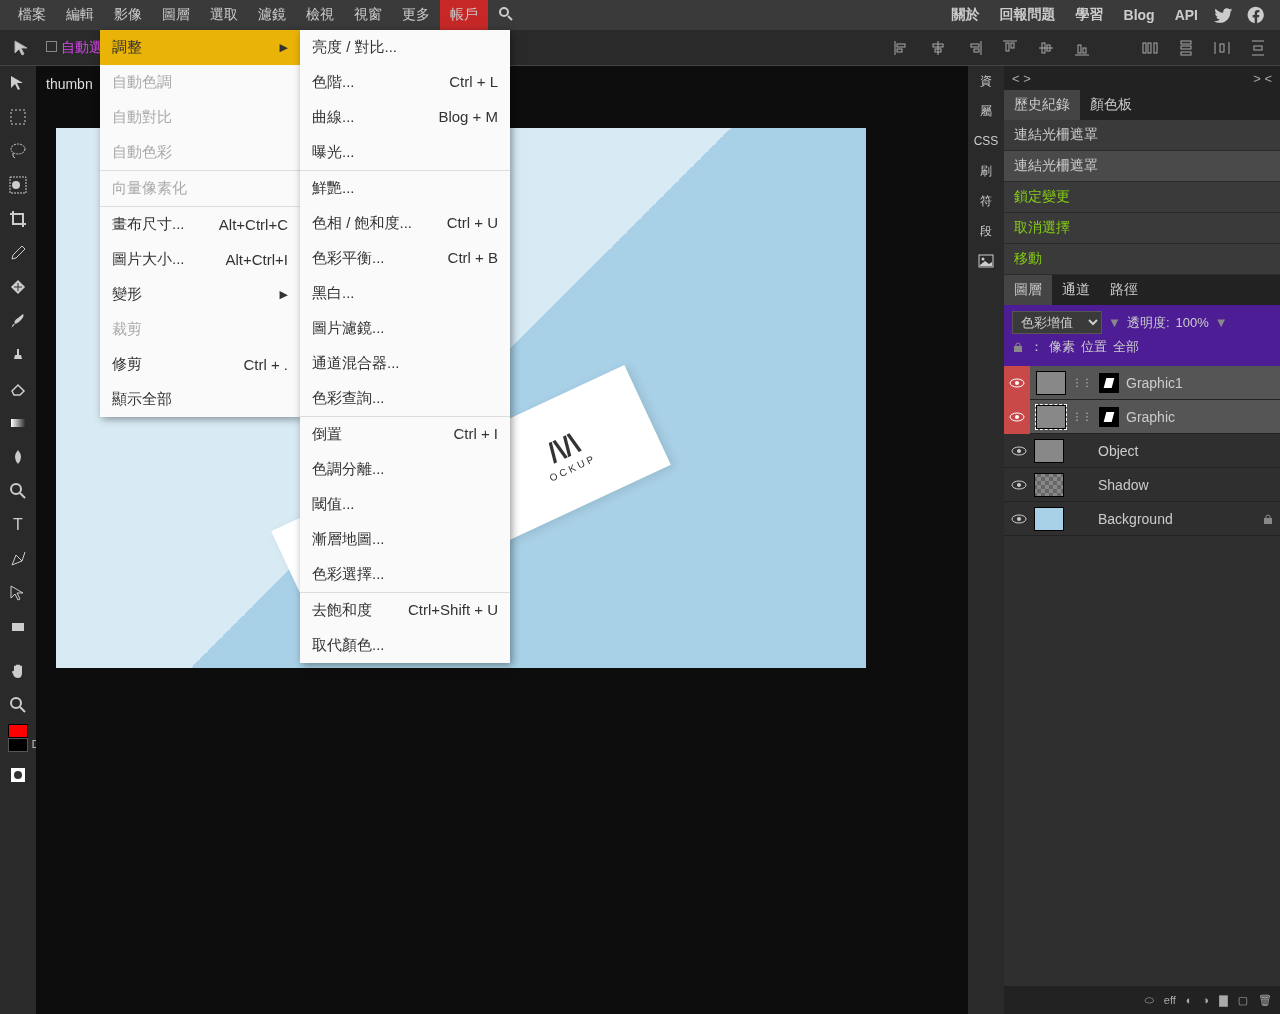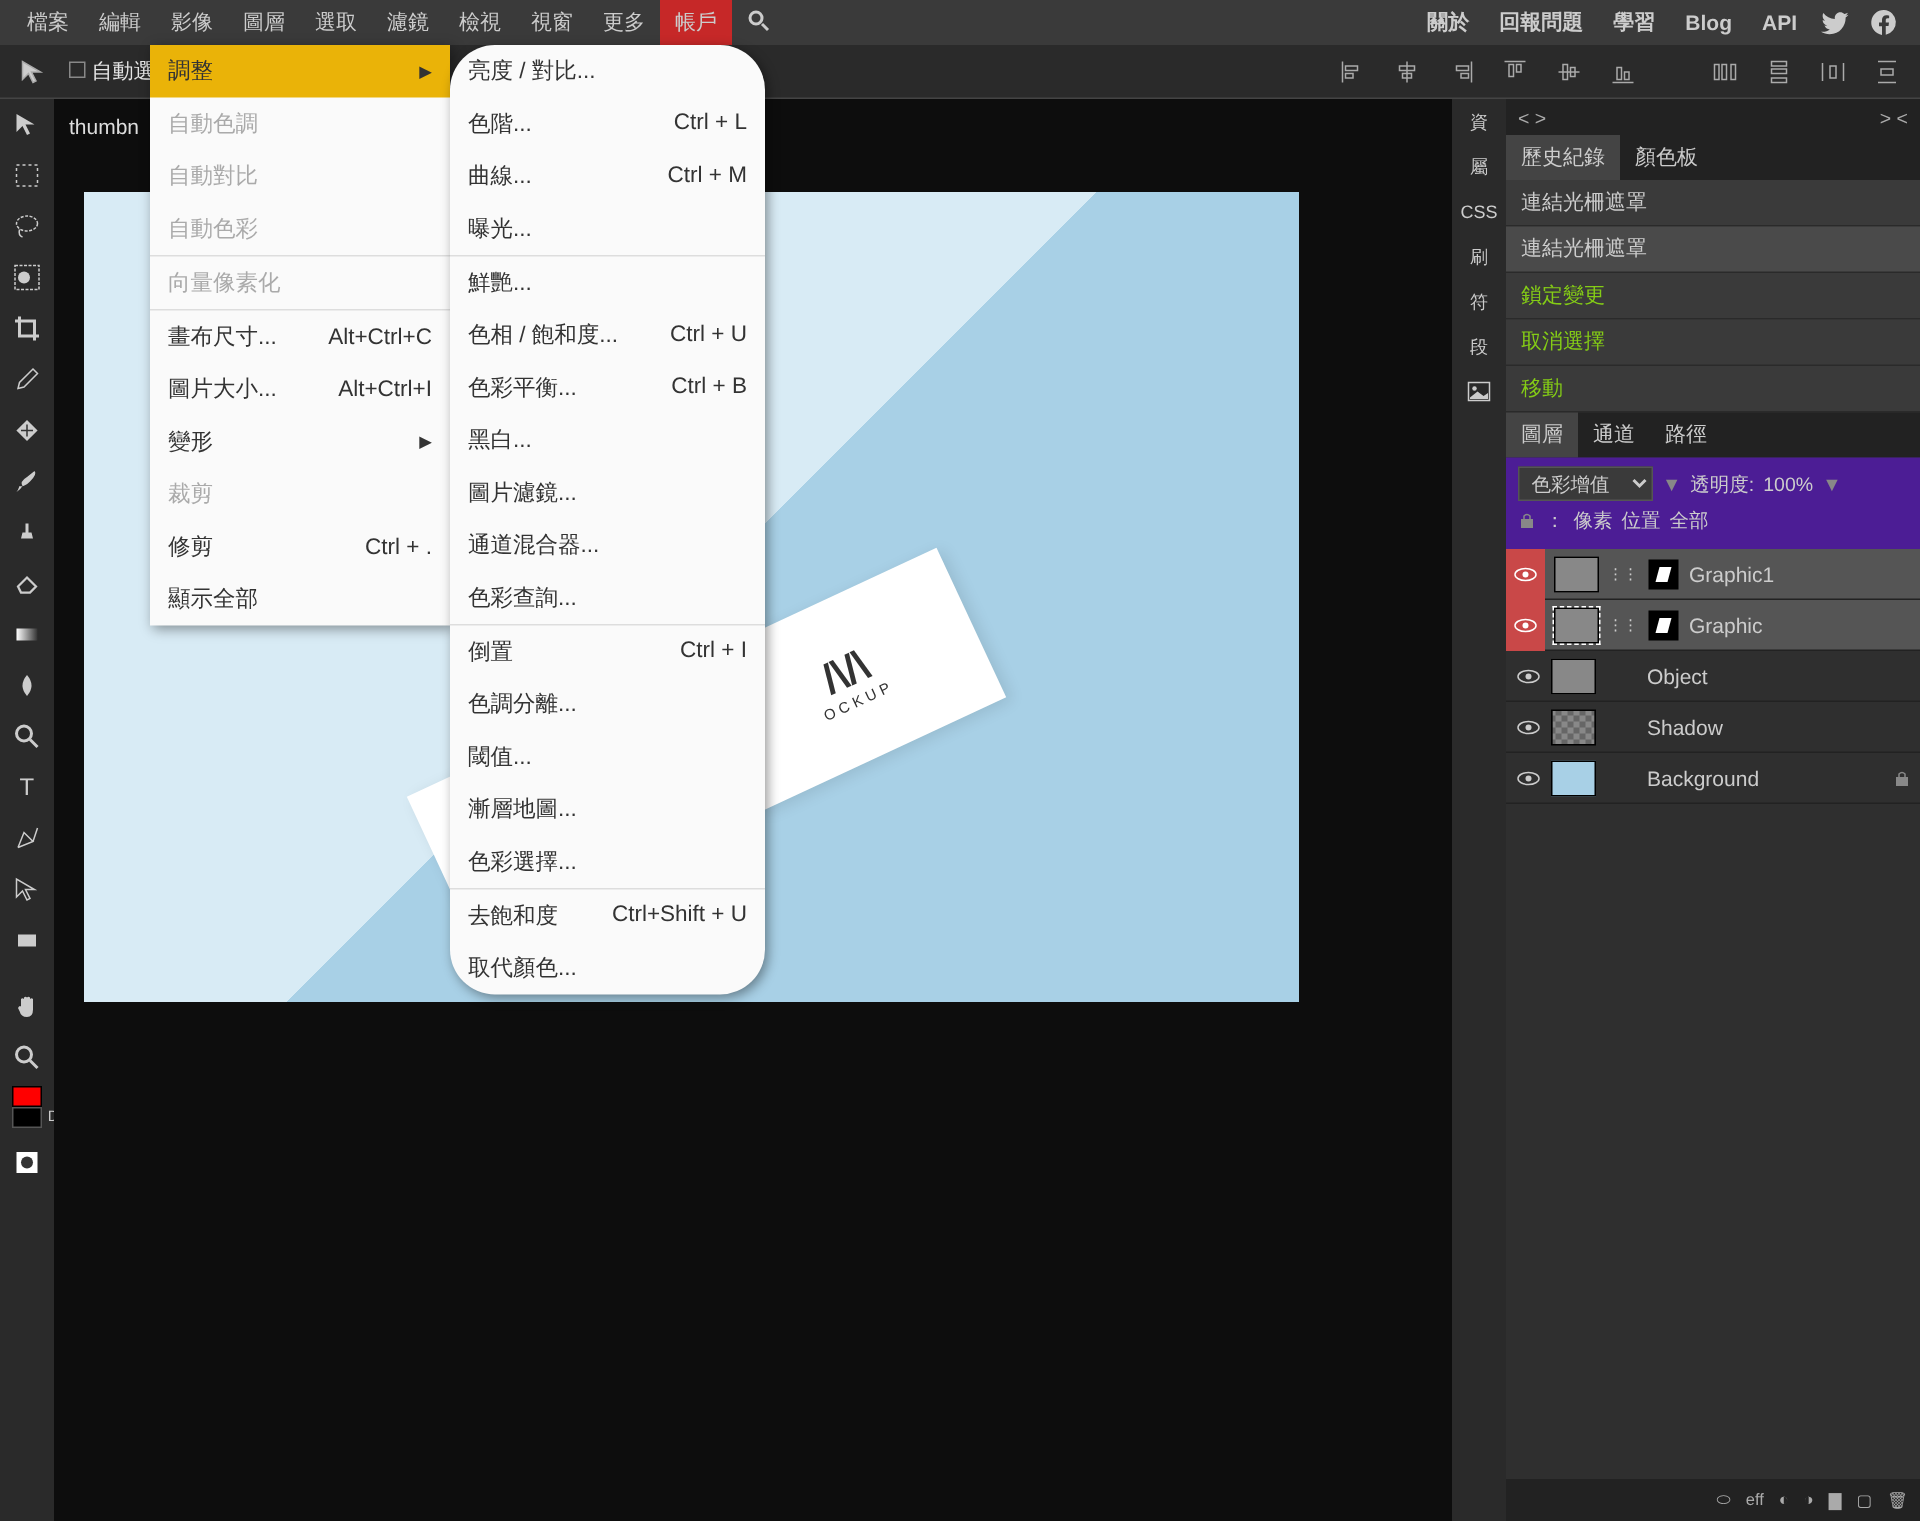--- a/index.html
+++ b/index.html
@@ -4,21 +4,21 @@
 <style>
 * { margin: 0; padding: 0; box-sizing: border-box; font-family: Arial, sans-serif; }
 body { background: #1a1a1a; color: #ccc; width: 1280px; height: 1014px; overflow: hidden; position: relative; }
 .menubar { height: 30px; background: #3a3a3a; display: flex; align-items: center; padding: 0 8px; font-size: 14px; }
 .menubar .menu-item { padding: 6px 10px; cursor: pointer; }
 .menubar .menu-item.account { background: #c62828; }
 .menubar .spacer { flex: 1; }
 .menubar .right-item { padding: 6px 10px; cursor: pointer; font-size: 14px; font-weight: bold; }
 .social-icon { width: 20px; height: 20px; margin: 0 6px; fill: #ccc; cursor: pointer; }
 .toolbar2 { height: 36px; background: #2a2a2a; border-bottom: 1px solid #444; display: flex; align-items: center; padding: 0 10px; gap: 12px; }
-.toolbar2 .optlabel { font-size: 14px; color: #e5e5e5; }
+.toolbar2 .optlabel { font-size: 14px; color: #d946ef; }
 .toolbar2 .checkbox { width: 11px; height: 11px; border: 1px solid #888; display: inline-block; margin-right: 4px; }
 .toolbar2 .icon-slot { width: 24px; height: 24px; display: flex; align-items: center; justify-content: center; }
 .toolbar2 svg { stroke: #aaa; fill: none; }
 .main { display: flex; height: calc(100% - 66px); }
 .tool-rail { width: 36px; background: #2a2a2a; display: flex; flex-direction: column; }
 .tool-rail .tool { width: 36px; height: 34px; display: flex; align-items: center; justify-content: center; cursor: pointer; }
 .tool-rail .tool svg { width: 20px; height: 20px; }
 .tool-rail .fg-swatch { width: 20px; height: 14px; background: #ff0000; border: 1px solid #000; margin: 2px auto 0; }
 .tool-rail .bg-swatch { width: 20px; height: 14px; background: #000; border: 1px solid #555; margin: 0 auto; position:relative; }
 .tool-rail .bg-swatch::after { content:'D'; position:absolute; right:-12px; top:0; font-size:10px; color:#ccc; }
@@ -49,21 +49,21 @@
 .layer .mask { width:22px; height:22px; background:#000; border:1px solid #555; display:flex; align-items:center; justify-content:center;}
 .layer .mask .wh { width:8px; height:10px; background:#fff; transform:skewX(-15deg); }
 .layer.sel { background:#555; }
 .layer.sel .eye-wrap { background:#c94848; width:26px; height:34px; display:flex; align-items:center; justify-content:center; margin:-6px 0 -6px -6px;}
 .footer-icons { margin-top:auto; height:28px; background:#222; display:flex; justify-content:flex-end; align-items:center; gap:10px; padding:0 8px; font-size:11px; color:#aaa;}
 .dropdown1 { position:absolute; top:30px; left:100px; width:200px; background:#fafafa; color:#333; font-size:15px; box-shadow:2px 2px 8px rgba(0,0,0,.4); }
 .dropdown1 .dd-item { padding:8px 12px; display:flex; justify-content:space-between; align-items:center; cursor:pointer;}
 .dropdown1 .dd-item.disabled { color:#aaa; }
 .dropdown1 .dd-item.highlight { background:#eab308; }
 .dropdown1 .sep { height:1px; background:#ddd; }
-.dropdown2 { position:absolute; top:30px; left:300px; width:210px; background:#fafafa; color:#333; font-size:15px; box-shadow:2px 2px 8px rgba(0,0,0,.4);border-radius:30px; }
+.dropdown2 { position:absolute; top:30px; left:300px; width:210px; background:#fafafa; color:#333; font-size:15px; box-shadow:2px 2px 8px rgba(0,0,0,.4); }
 .dropdown2 .dd-item { padding:8px 12px; display:flex; justify-content:space-between; cursor:pointer;}
 .dropdown2 .sep { height:1px; background:#ddd; }
 .arrow { font-size:11px; }
 .lock-icon { width:12px; height:12px; fill:#888; }
 </style>
 </head>
 <body>
 
 <div class="menubar">
   <span class="menu-item">檔案</span>
@@ -471,21 +471,21 @@
 </div>
 
 <div class="dropdown2">
   <div class="dd-item">亮度 / 對比...</div>
   <div class="dd-item">
       <span>色階...</span>
       <span>Ctrl + L</span>
     </div>
   <div class="dd-item">
       <span>曲線...</span>
-      <span>Ctrl + M</span>
+      <span>Blog + M</span>
     </div>
   <div class="dd-item">曝光...</div>
   <div class="sep"></div>
   <div class="dd-item">鮮艷...</div>
   <div class="dd-item">
       <span>色相 / 飽和度...</span>
       <span>Ctrl + U</span>
     </div>
   <div class="dd-item">
       <span>色彩平衡...</span>

